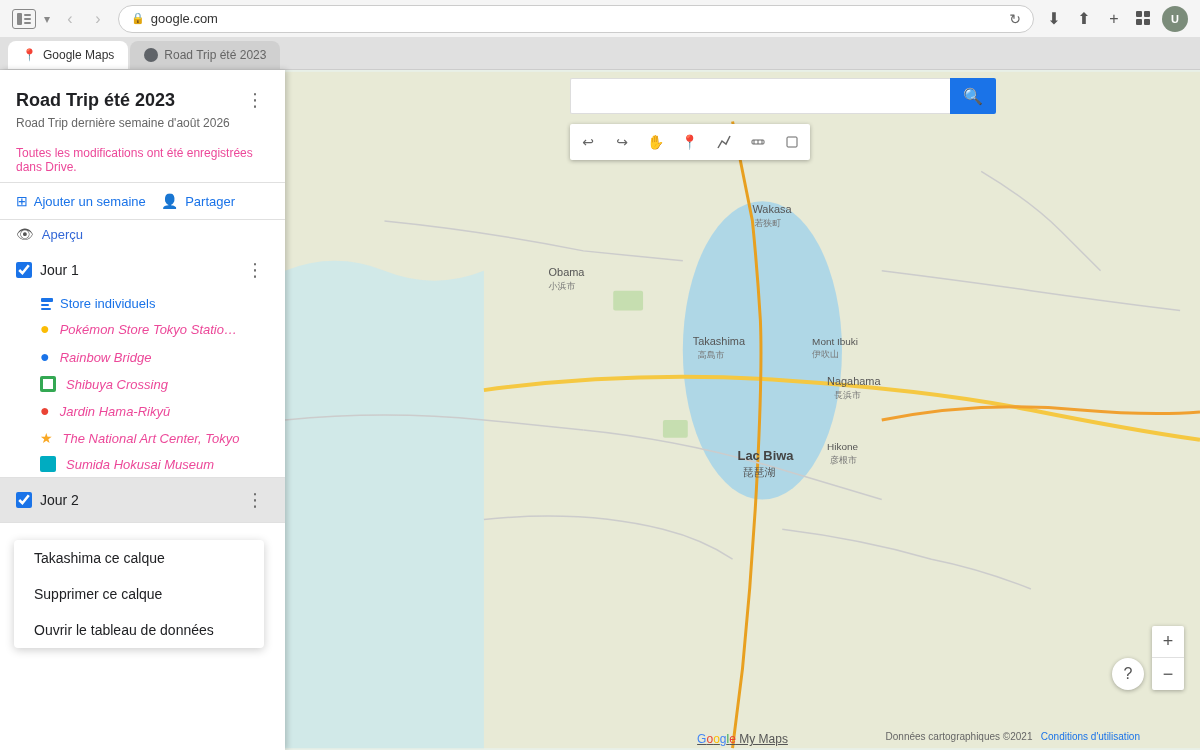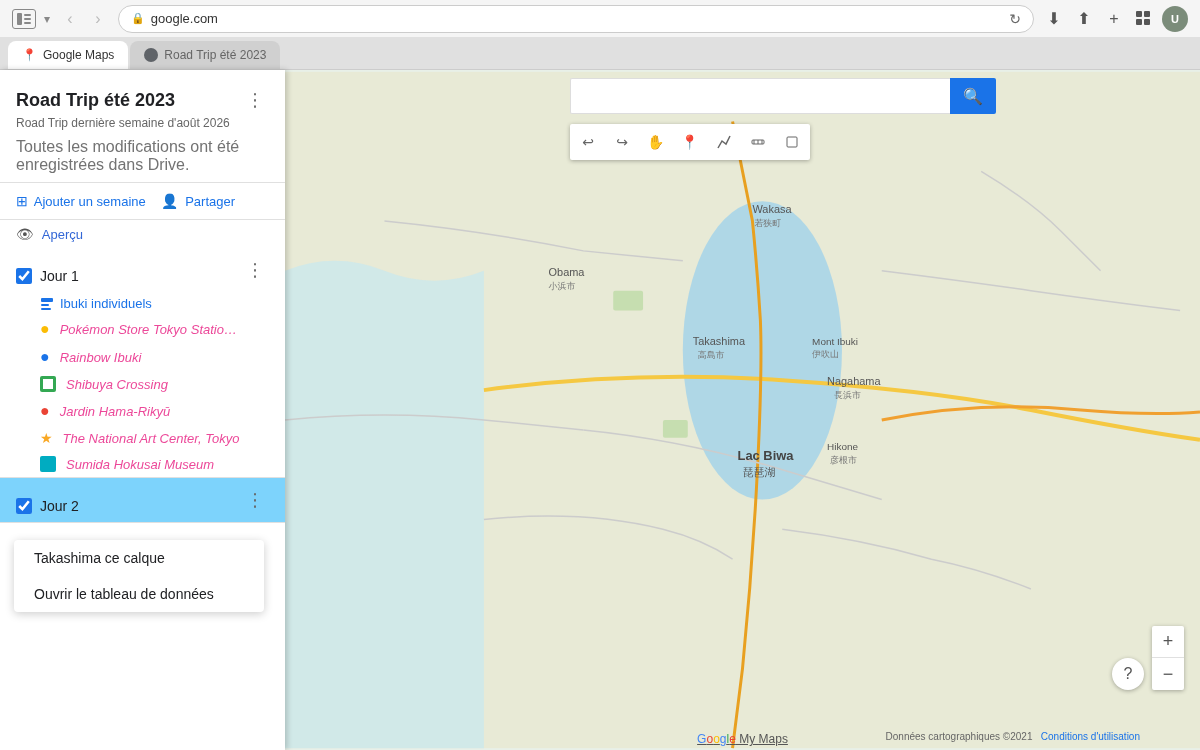--- a/index.html
+++ b/index.html
@@ -203,23 +203,23 @@
       cursor: pointer;
       font-size: 18px; color: #666;
       display: flex; align-items: center; justify-content: center;
     }
     .sidebar-subtitle {
       font-size: 12px;
       color: #666;
       margin-top: 2px;
     }
     .sidebar-save-msg {
-      font-size: 16px;
-      color: #737373;
-      margin-top: 8px;
+      font-size: 12px;
+      color: #ec4899;
+      margin-top: 16px;
     }
 
     
     .sidebar-actions {
       display: flex;
       padding: 10px 16px;
       gap: 16px;
       border-bottom: 1px solid #e0e0e0;
     }
     .action-btn {
@@ -244,21 +244,21 @@
       cursor: pointer;
     }
     .eye-icon { font-size: 14px; color: #555; }
 
     
     .day-section {
       border-bottom: 1px solid #e0e0e0;
     }
     .day-header {
       display: flex;
-      align-items: flex-end;
+      align-items: center;
       padding: 8px 16px;
       cursor: pointer;
     }
     .day-checkbox {
       width: 16px; height: 16px;
       margin-right: 8px;
       accent-color: #1a73e8;
     }
     .day-title {
       flex: 1;
@@ -392,21 +392,21 @@
       z-index: 20;
     }
     .copyright-link {
       color: #1a73e8;
       text-decoration: none;
       font-size: 10px;
     }
 
     
     .day2-active {
-      background: #7dd3fc;
+      background: #e5e5e5;
     }
   </style>
 </head>
 <body>
 
 <div class="browser-chrome">
   <div class="browser-topbar">
 
     <div class="browser-sidebar-btn">
       <svg width="14" height="12" viewBox="0 0 14 12">
@@ -492,30 +492,30 @@
         <span class="day-title">Jour 1</span>
         <button class="day-more">⋮</button>
       </div>
 
       <div class="styles-link">
         <svg width="14" height="14" viewBox="0 0 14 14">
           <rect x="1" y="1" width="12" height="4" rx="1" fill="#1a73e8"></rect>
           <rect x="1" y="7" width="8" height="2" rx="1" fill="#1a73e8"></rect>
           <rect x="1" y="11" width="10" height="2" rx="1" fill="#1a73e8"></rect>
         </svg>
-        <span>Ibuki individuels</span>
+        <span>Store individuels</span>
       </div>
 
       <div class="place-item">
         <span style="color:#FBBC05; font-size:16px;">●</span>
         <span class="place-name">Pokémon Store Tokyo Statio…</span>
       </div>
       <div class="place-item">
         <span style="color:#1a73e8; font-size:16px;">●</span>
-        <span class="place-name">Rainbow Ibuki</span>
+        <span class="place-name">Rainbow Bridge</span>
       </div>
       <div class="place-item">
         <span style="color:#34A853; font-size:14px; background:#34A853; width:16px; height:16px; display:inline-flex; align-items:center; justify-content:center; border-radius:2px;">
           <svg width="10" height="10" viewBox="0 0 10 10">
               <rect width="10" height="10" fill="white"></rect>
             </svg>
         </span>
         <span class="place-name">Shibuya Crossing</span>
       </div>
       <div class="place-item">
@@ -535,20 +535,21 @@
     <div class="day-section day2-active">
       <div class="day-header">
         <input type="checkbox" class="day-checkbox" checked="" style="">
         <span class="day-title">Jour 2</span>
         <button class="day-more">⋮</button>
       </div>
     </div>
 
     <div class="context-menu">
       <div class="context-menu-item">Takashima ce calque</div>
+      <div class="context-menu-item">Supprimer ce calque</div>
       <div class="context-menu-item">Ouvrir le tableau de données</div>
     </div>
 
   </div>
 
   <div class="map-area">
 
     
     <div class="search-row">
       <input type="text" class="search-input" placeholder="" style="">

